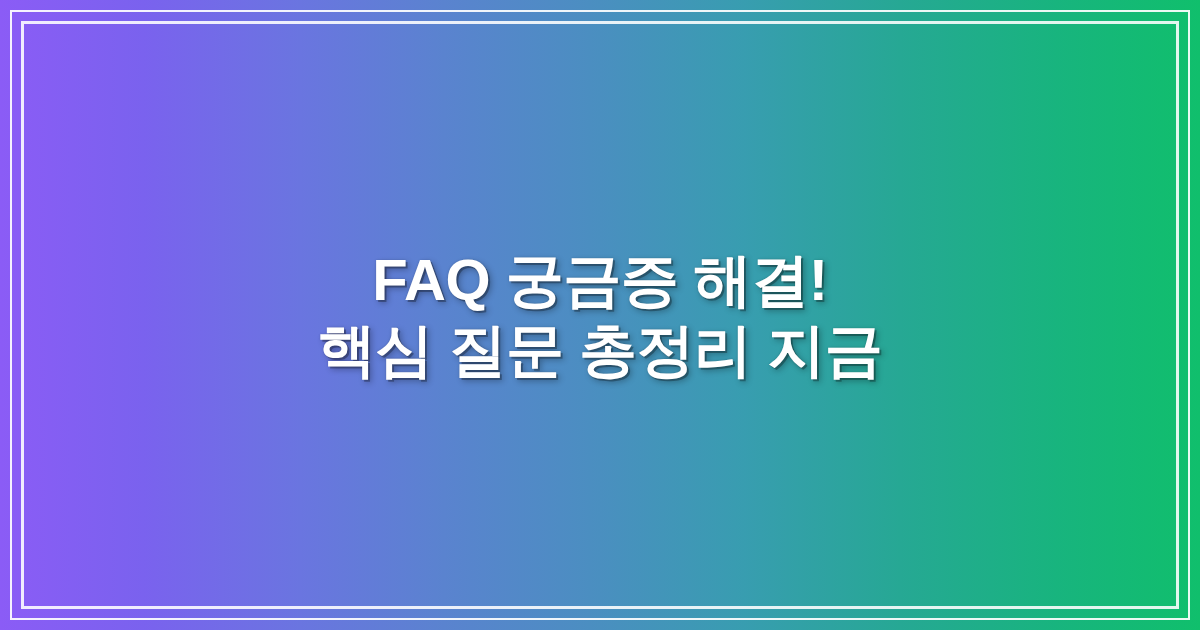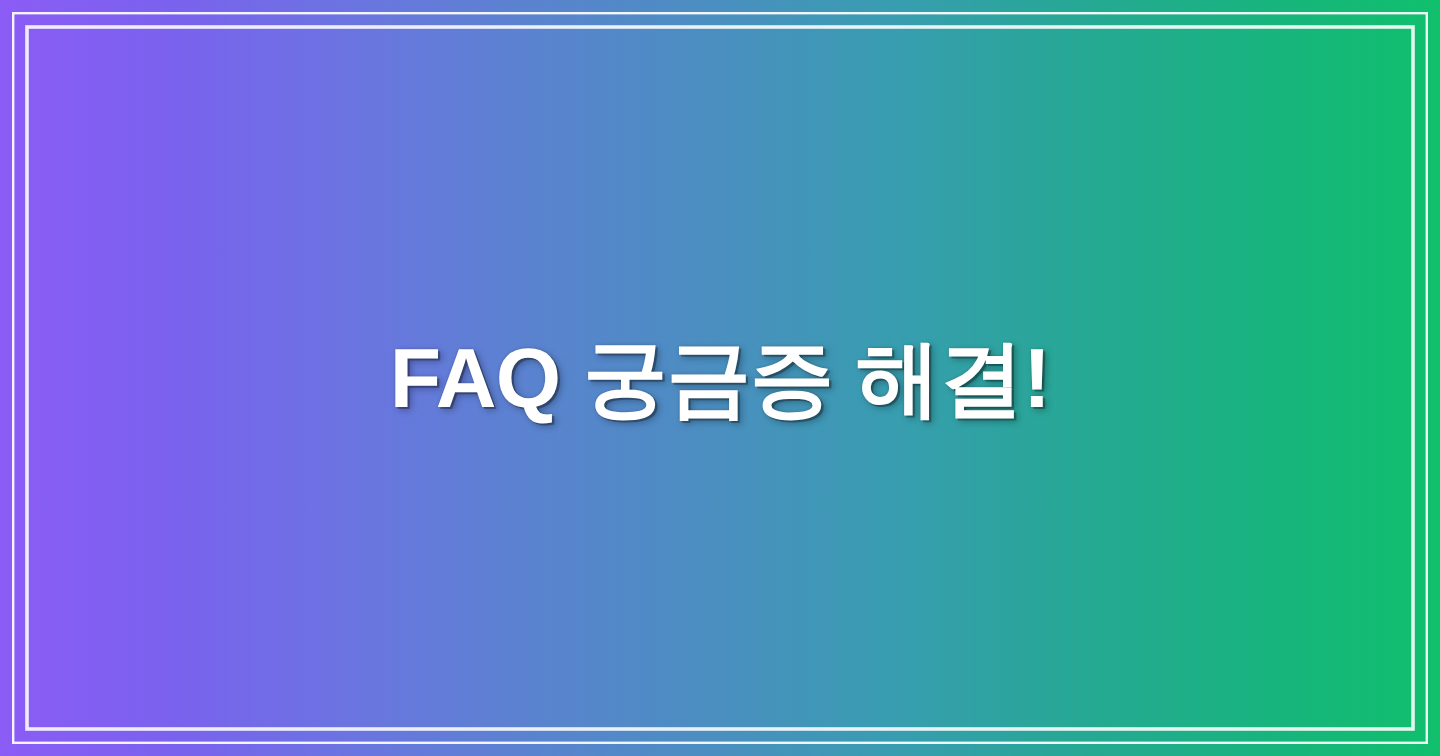--- a/index.html
+++ b/index.html
@@ -60,21 +60,21 @@
   .headline {
     position: absolute;
     left: 0;
     right: 0;
     top: 50%;
     transform: translateY(-50%);
     padding: 0 70px;
     box-sizing: border-box;
     text-align: center;
     color: #ffffff;
-    font-size: 70px;
+    font-size: 58px;
     font-weight: bold;
     line-height: 70px;
     letter-spacing: -0.5px;
     text-shadow:
        2px 2px 0   rgba(0, 0, 0, 0.28),
        3px 3px 6px rgba(0, 0, 0, 0.30),
        0   0   2px rgba(0, 0, 0, 0.18);
     -webkit-font-smoothing: antialiased;
   }
 
@@ -87,15 +87,16 @@
 <body>
 
 <div id="banner">
 
   <div class="frame frame-outer"></div>
 
   <div class="frame frame-inner"></div>
 
   <div class="headline">
     <span class="headline-line">FAQ 궁금증 해결!</span>
+    <span class="headline-line">핵심 질문 총정리 지금</span>
   </div>
 
 </div>
 
 </body></html>

